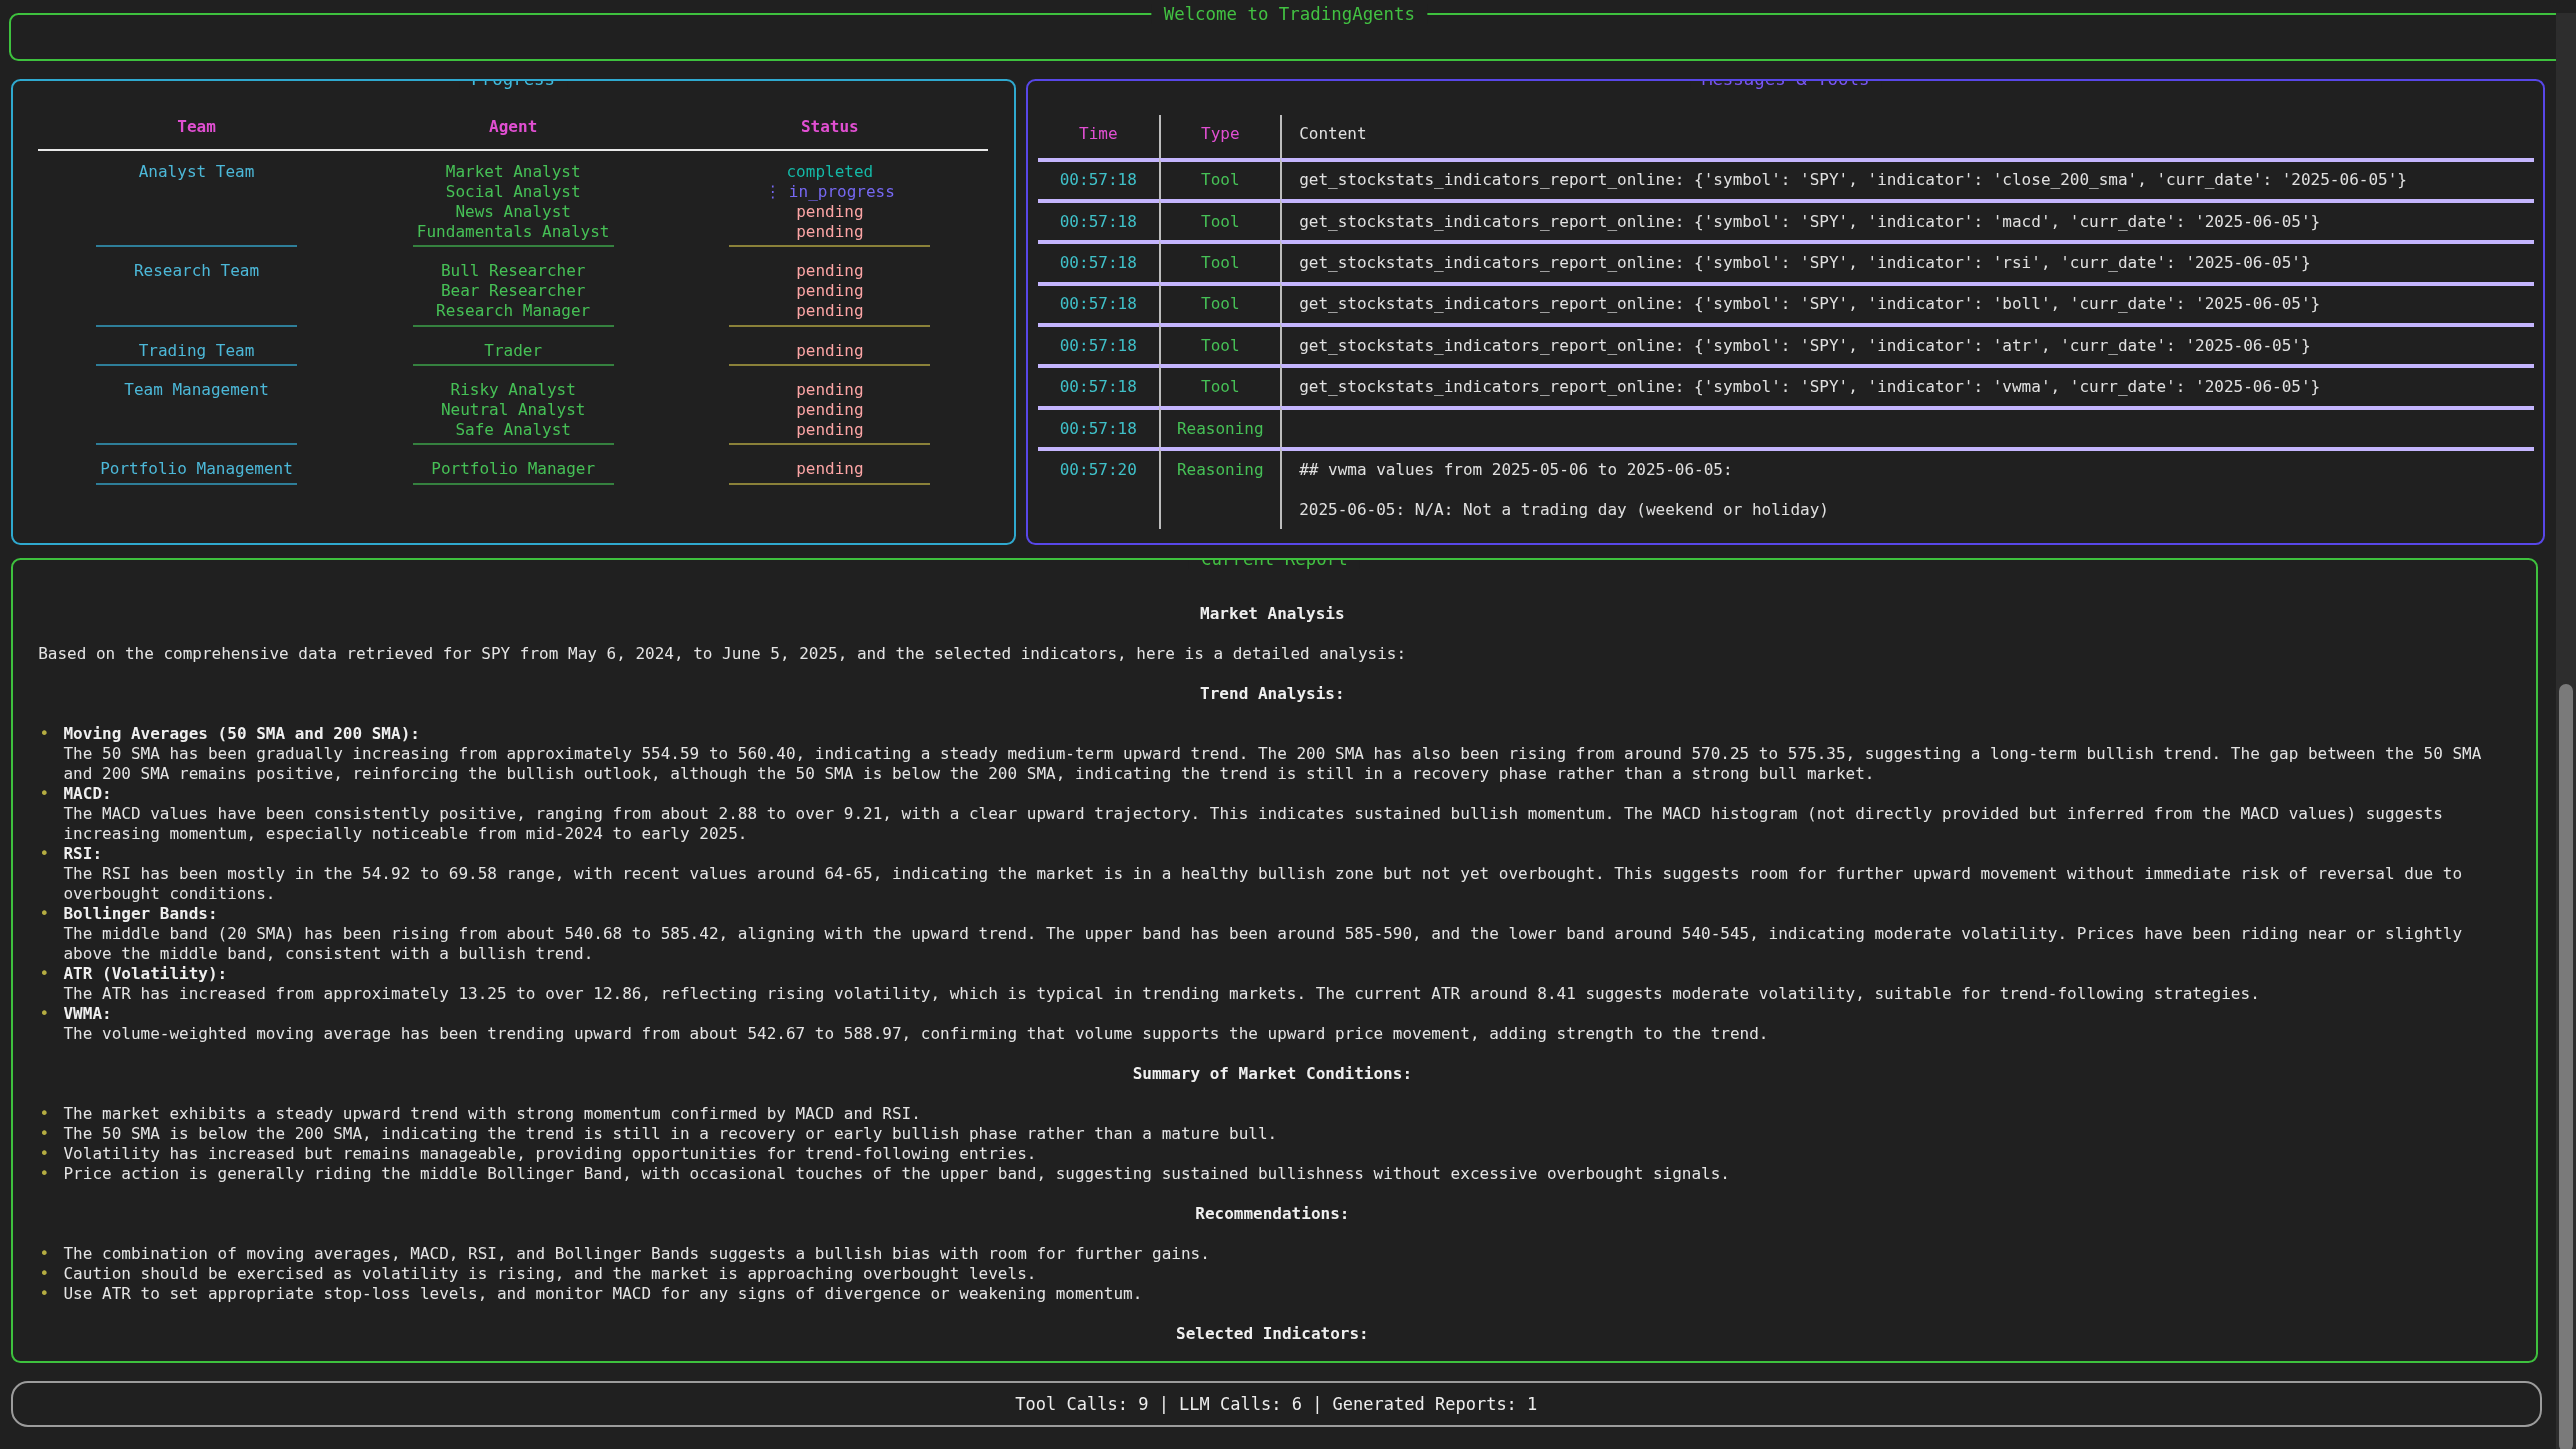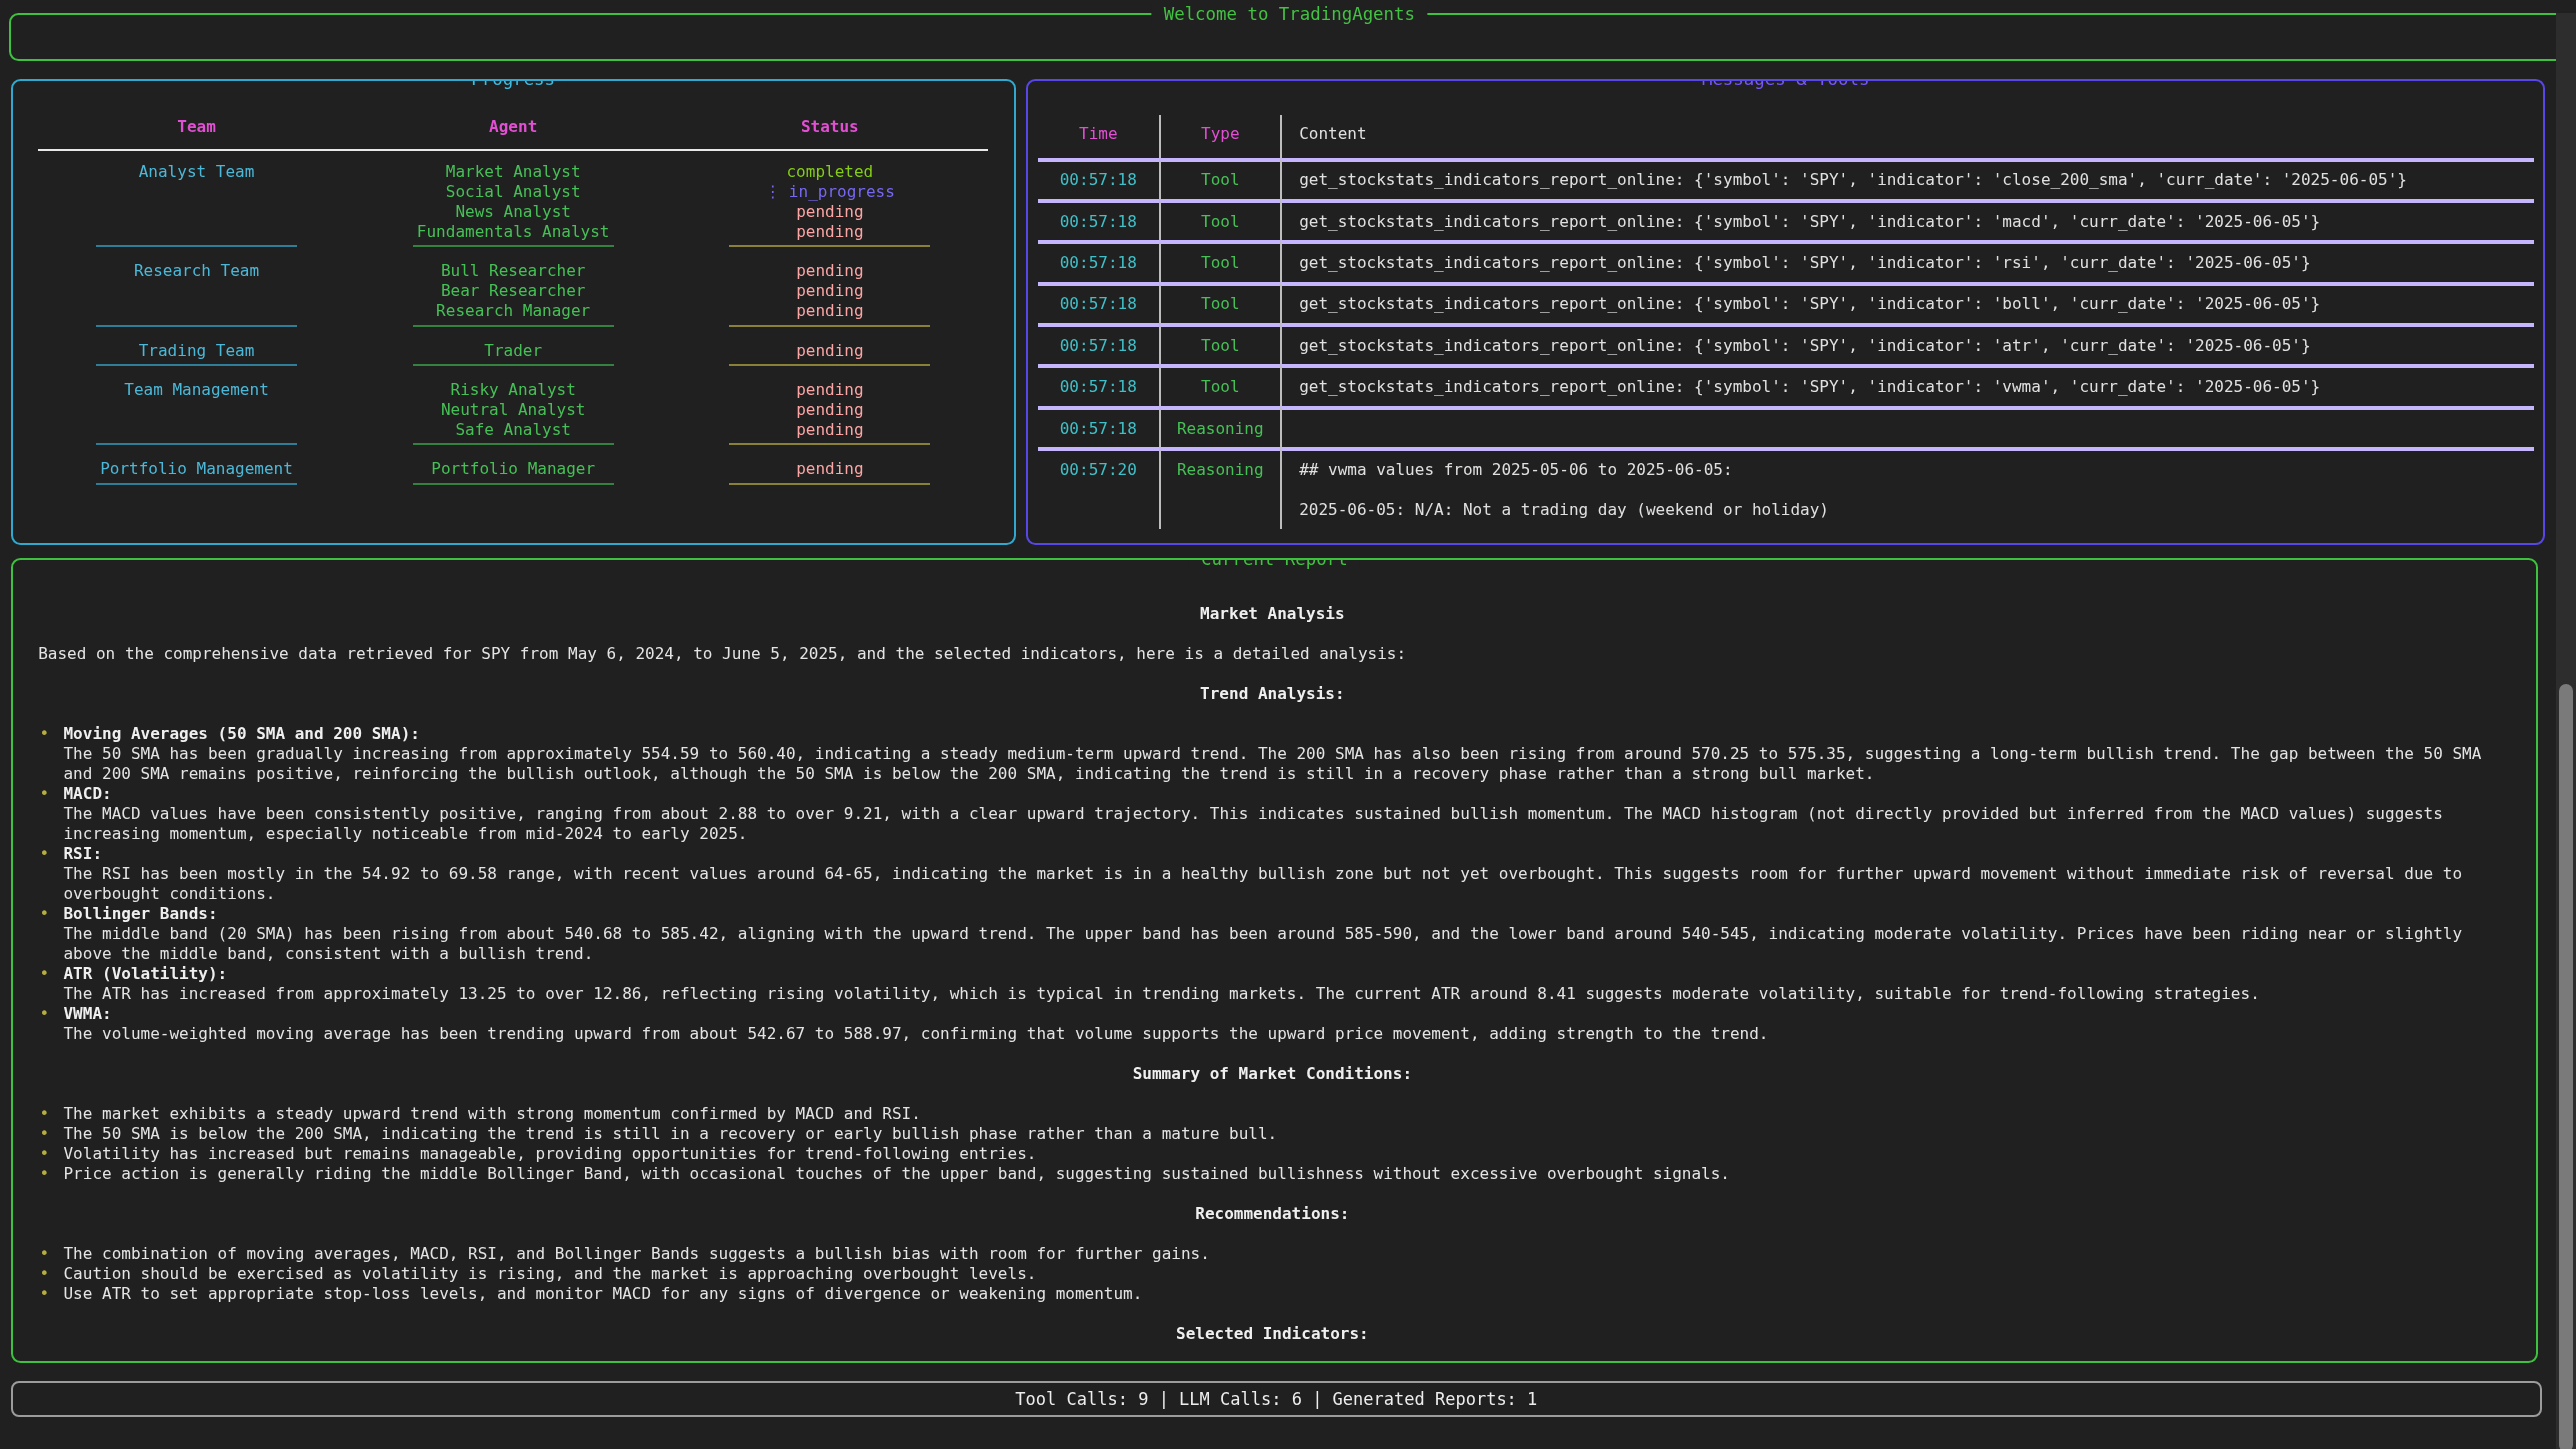--- a/index.html
+++ b/index.html
@@ -21,21 +21,21 @@
 
   
   .ptable{margin:36px 25.5px 0;font-size:16px;}
   .prow-head{display:grid;grid-template-columns:1fr 1fr 1fr;font-weight:bold;color:#e14fd2;
              text-align:center;padding-bottom:13.4px;}
   .prule{border-top:2px solid #e8e8e8;margin-bottom:10.7px;}
   .pgroup{display:grid;grid-template-columns:1fr 1fr 1fr;}
   .pcol{text-align:center;line-height:20px;}
   .team{color:#4cb8d8;}
   .agent{color:#46c056;}
-  .st-completed{color:#84cc16;}
+  .st-completed{color:#14b8a6;}
   .st-pending{color:#fca5a5;}
   .st-in_progress{color:#7668f2;}
   .spin{margin-right:8px;}
   .psep{display:grid;grid-template-columns:1fr 1fr 1fr;height:16px;margin-top:3.4px;}
   .psep div{width:201px;margin:0 auto;border-top:2px solid;height:0;}
   .psep .s1{border-color:#2e7e99;}
   .psep .s2{border-color:#35813f;}
   .psep .s3{border-color:#8a8139;}
 
   
@@ -50,21 +50,21 @@
   
   .report-panel{margin:13.4px 38px 0 10.7px;height:805px;border:2px solid #3ec13e;overflow:hidden;}
   .report-body{padding:24px 29.5px 0 25.5px;font-size:16px;line-height:20px;}
   .rheading{text-align:center;font-weight:bold;margin:20px 0;color:#efefef;}
   .rpara{margin:0;}
   .bullet{display:flex;}
   .bdot{width:24px;flex:none;color:#b5ad42;padding-left:1.3px;}
   .btxt{flex:1;}
   .bterm{font-weight:bold;color:#efefef;}
 
-  .status-panel{margin:17.4px 34px 0 10.7px;height:36px;border:2px solid #9c9c9c;border-radius:8px;
+  .status-panel{margin:17.4px 34px 0 10.7px;height:46px;border:2px solid #9c9c9c;border-radius:17px;
                 display:flex;align-items:center;justify-content:center;font-size:17px;color:#ededed;}
 
   .scrollbar{position:absolute;right:0;top:0;width:20px;height:1449px;background:#2d2d2d;z-index:5;}
   .thumb{position:absolute;left:2.7px;width:14.8px;top:671px;height:768px;background:#7a7a7a;border-radius:7.4px;}
 </style>
 </head>
 <body>
 
 <div class="page">
 

